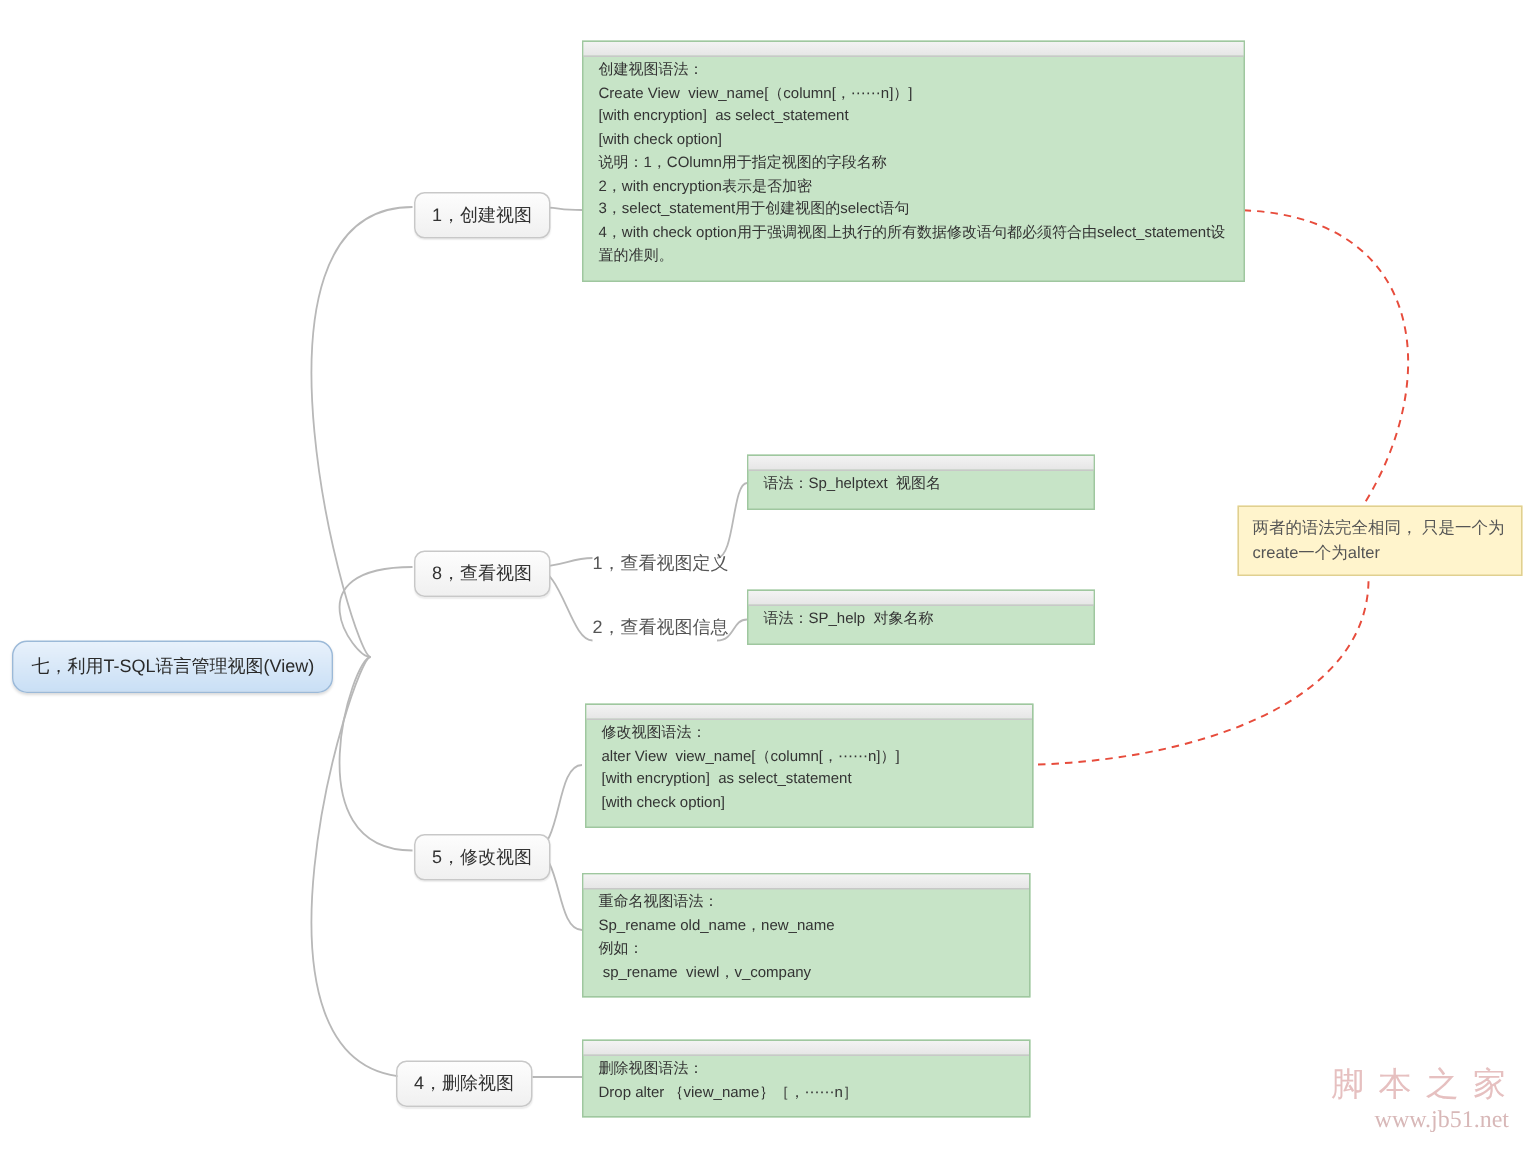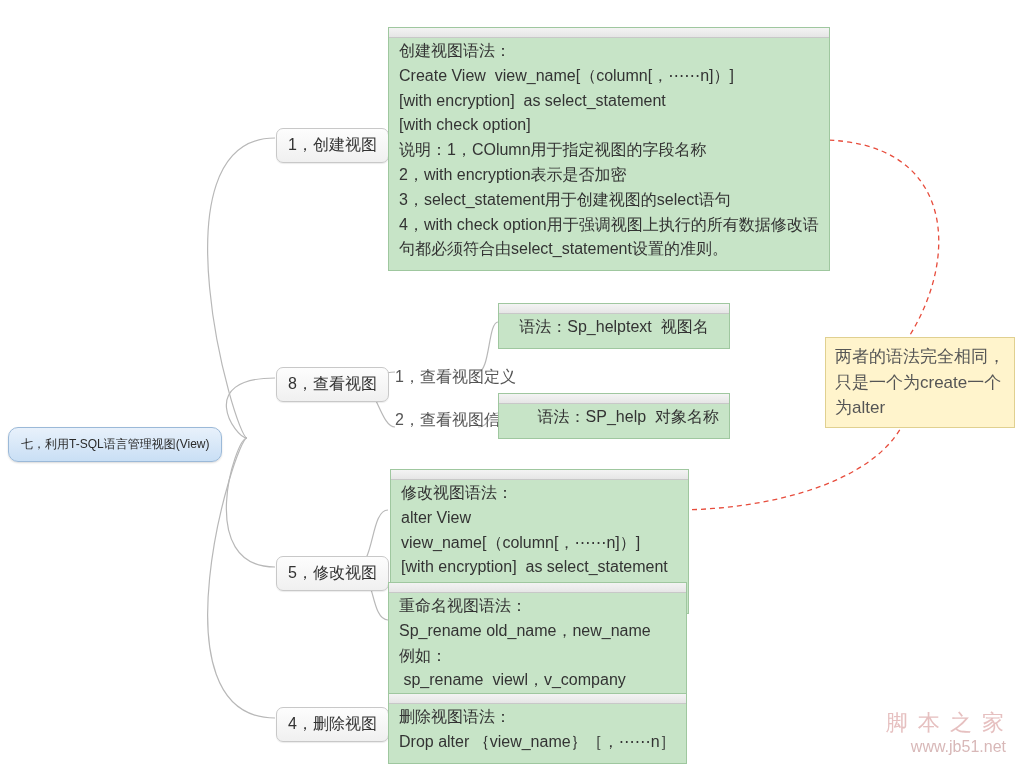--- a/index.html
+++ b/index.html
@@ -1,34 +1,34 @@
 <!DOCTYPE html>
 <html><head>
 <meta charset="utf-8">
 <style>
 body{margin:0;font-family:"Microsoft YaHei",Arial,sans-serif;background:#fff;width:1024px;height:766px;position:relative;overflow:hidden}
 .root-node{position:absolute;left:8px;top:427px;background:linear-gradient(#e8f1fb,#c9dff5);border:1px solid #9bb9d8;border-radius:10px;padding:8px 12px;font-size:12px;color:#2a2a2a;box-shadow:0 1px 2px rgba(0,0,0,0.15)}
-.branch-node{position:absolute;background:linear-gradient(#fdfdfd,#f0f0f0);border:1px solid #c8c8c8;border-radius:7px;padding:6px 11px;font-size:16px;color:#333;box-shadow:0 1px 1px rgba(0,0,0,0.08)}
-.n1{left:276px;top:128px}.n2{left:276px;top:367px}.n3{left:276px;top:556px}.n4{left:276px;top:707px}
-.leaf-label{position:absolute;font-size:16px;color:#555}
+.branch-node{position:absolute;background:linear-gradient(#fdfdfd,#f0f0f0);border:1px solid #c8c8c8;border-radius:7px;padding:6px 11px;font-size:12px;color:#333;box-shadow:0 1px 1px rgba(0,0,0,0.08)}
+.n1{left:276px;top:128px}.n2{left:276px;top:367px}.n3{left:276px;top:556px}.n4{left:264px;top:707px}
+.leaf-label{position:absolute;font-size:12px;color:#555}
 .l1{left:395px;top:367px}.l2{left:395px;top:410px}
-.detail{position:absolute;background:#c7e4c7;border:1px solid #9fc79f;padding:8px 10px;font-size:16px;color:#333;line-height:1.55;white-space:pre-wrap}
+.detail{position:absolute;background:#c7e4c7;border:1px solid #9fc79f;padding:8px 10px;font-size:10px;color:#333;line-height:1.55;white-space:pre-wrap}
 .detail::before{content:"";position:absolute;top:0;left:0;right:0;height:9px;background:linear-gradient(#f3f3f3,#e6e6e6);border-bottom:1px solid #c8c8c8}
 .detail .ct{position:relative;display:block;padding-top:3px}
 .d1{left:388px;top:27px;width:420px}
-.d2{left:498px;top:303px;width:210px;text-align:center}
-.d3{left:498px;top:393px;width:210px;text-align:right}
+.d2{left:498px;top:303px;width:210px;}
+.d3{left:498px;top:393px;width:210px;text-align:left}
 .d4{left:390px;top:469px;width:277px}
 .d5{left:388px;top:582px;width:277px}
 .d6{left:388px;top:693px;width:277px}
-.note{position:absolute;left:825px;top:337px;background:#fff4cc;border:1px solid #e0d090;padding:6px 9px;font-size:17px;color:#555;line-height:1.5;width:170px}
+.note{position:absolute;left:825px;top:337px;background:#fff4cc;border:1px solid #e0d090;padding:6px 9px;font-size:11px;color:#555;line-height:1.5;width:170px}
 svg.conn{position:absolute;left:0;top:0;width:1024px;height:766px;pointer-events:none}
 svg.conn path{stroke:#b8b8b8;stroke-width:1.2;fill:none}
 svg.conn path.dash{stroke:#e74c3c;stroke-dasharray:5 4;stroke-width:1.3}
-.wm{position:absolute;right:18px;bottom:10px;text-align:right;color:#e6c0c0;font-family:Liberation Sans, sans-serif}
+.wm{position:absolute;right:18px;bottom:10px;text-align:right;color:#e6c0c0;font-family:Liberation Serif, serif}
 .wm .t1{font-size:22px;letter-spacing:2px}.wm .t2{font-size:16px;color:#d8b8b8}
 </style>
 </head>
 <body>
 
 <svg class="conn">
 <path d="M247 438 C 235 438 150 138 275 138"></path>
 <path d="M247 438 C 235 438 195 378 275 378"></path>
 <path d="M247 438 C 235 438 195 567 275 567"></path>
 <path d="M247 438 C 235 438 150 718 275 718"></path>

